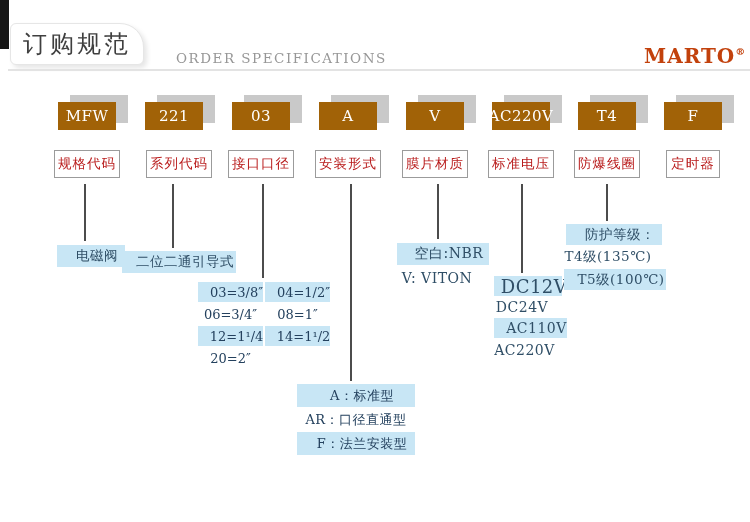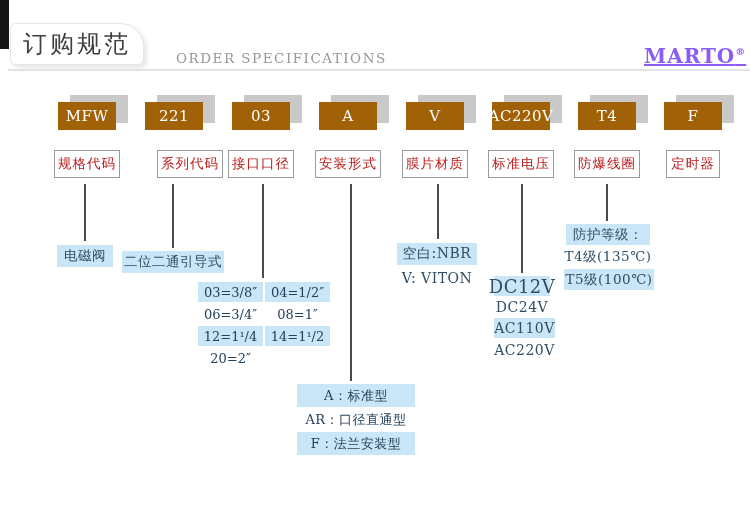--- a/index.html
+++ b/index.html
@@ -10,21 +10,21 @@
   
   .accent-bar{position:absolute;left:0;top:22;width:9px;height:49px;background:#161616;}
   .title-box{
     position:absolute;left:10px;top:23px;width:132px;height:40px;background:#fff;
     border:1px solid #e6e6e6;border-radius:6px 24px 6px 6px;
     box-shadow:3px 3px 5px rgba(0,0,0,0.10);
     display:flex;align-items:center;justify-content:center;
   }
   .title-cn{font-size:24px;color:#3f3f3f;letter-spacing:3px;}
   .title-en{position:absolute;left:148px;top:50px;font-size:13.5px;color:#979797;letter-spacing:1.5px;margin-left:28px;}
-  .brand{position:absolute;left:644px;top:44px;font-size:20px;font-weight:bold;color:#8b5cf6;letter-spacing:1px;text-decoration:underline;}
+  .brand{position:absolute;left:644px;top:44px;font-size:20px;font-weight:bold;color:#c2410c;letter-spacing:1px;}
   .brand sup{font-size:10px;}
   .header-rule{position:absolute;left:8px;top:69px;width:742px;height:2px;background:#e3e3e3;}
   
   .shadowbox{position:absolute;top:95px;width:58px;height:28px;background:#c9c9c9;}
   .codebox{
     position:absolute;top:102px;width:58px;height:28px;background:#a16207;
     color:#ffffff;font-size:15px;letter-spacing:0.5px;
     display:flex;align-items:center;justify-content:center;
   }
   .lblbox{
@@ -32,21 +32,21 @@
     color:#b91c1c;font-size:13.5px;letter-spacing:1px;
     display:flex;align-items:center;justify-content:center;white-space:nowrap;
   }
   
   .vline{position:absolute;width:1.5px;background:#4c4c4c;}
   
   .opt{
     position:absolute;font-size:13.5px;color:#2f4e66;letter-spacing:0.5px;
     display:flex;align-items:center;justify-content:center;white-space:nowrap;
   }
-  .hl{background:#c8e6f5;}
+  .hl{background:#c8e6f5;padding-left:12px;}
   .porttable{
     position:absolute;left:198px;top:282px;width:132px;
     display:grid;grid-template-columns:65px 65px;grid-auto-rows:20px;gap:2px;
   }
   .porttable .cell{
     font-size:13px;color:#24415e;display:flex;align-items:center;justify-content:center;white-space:nowrap;
   }
   .mounttable{position:absolute;left:297px;top:384px;width:118px;}
   .mounttable .mrow{
     height:23px;margin-bottom:1px;font-size:13px;color:#24415e;letter-spacing:0.5px;
@@ -78,21 +78,21 @@
   <div class="codebox" style="left:58px">MFW</div>
   <div class="codebox" style="left:145px">221</div>
   <div class="codebox" style="left:232px">03</div>
   <div class="codebox" style="left:319px">A</div>
   <div class="codebox" style="left:406px">V</div>
   <div class="codebox" style="left:492px">AC220V</div>
   <div class="codebox" style="left:578px">T4</div>
   <div class="codebox" style="left:664px">F</div>
 
   <div class="lblbox" style="left:54px;width:64px">规格代码</div>
-  <div class="lblbox" style="left:157px;width:64px">系列代码</div>
+  <div class="lblbox" style="left:146px;width:64px">系列代码</div>
   <div class="lblbox" style="left:228px;width:64px">接口口径</div>
   <div class="lblbox" style="left:315px;width:64px">安装形式</div>
   <div class="lblbox" style="left:402px;width:64px">膜片材质</div>
   <div class="lblbox" style="left:488px;width:64px">标准电压</div>
   <div class="lblbox" style="left:574px;width:64px">防爆线圈</div>
   <div class="lblbox" style="left:666px;width:52px">定时器</div>
 
   <div class="vline" style="left:84px;top:184px;height:57px"></div>
   <div class="vline" style="left:172px;top:184px;height:64px"></div>
   <div class="vline" style="left:262px;top:184px;height:94px"></div>

